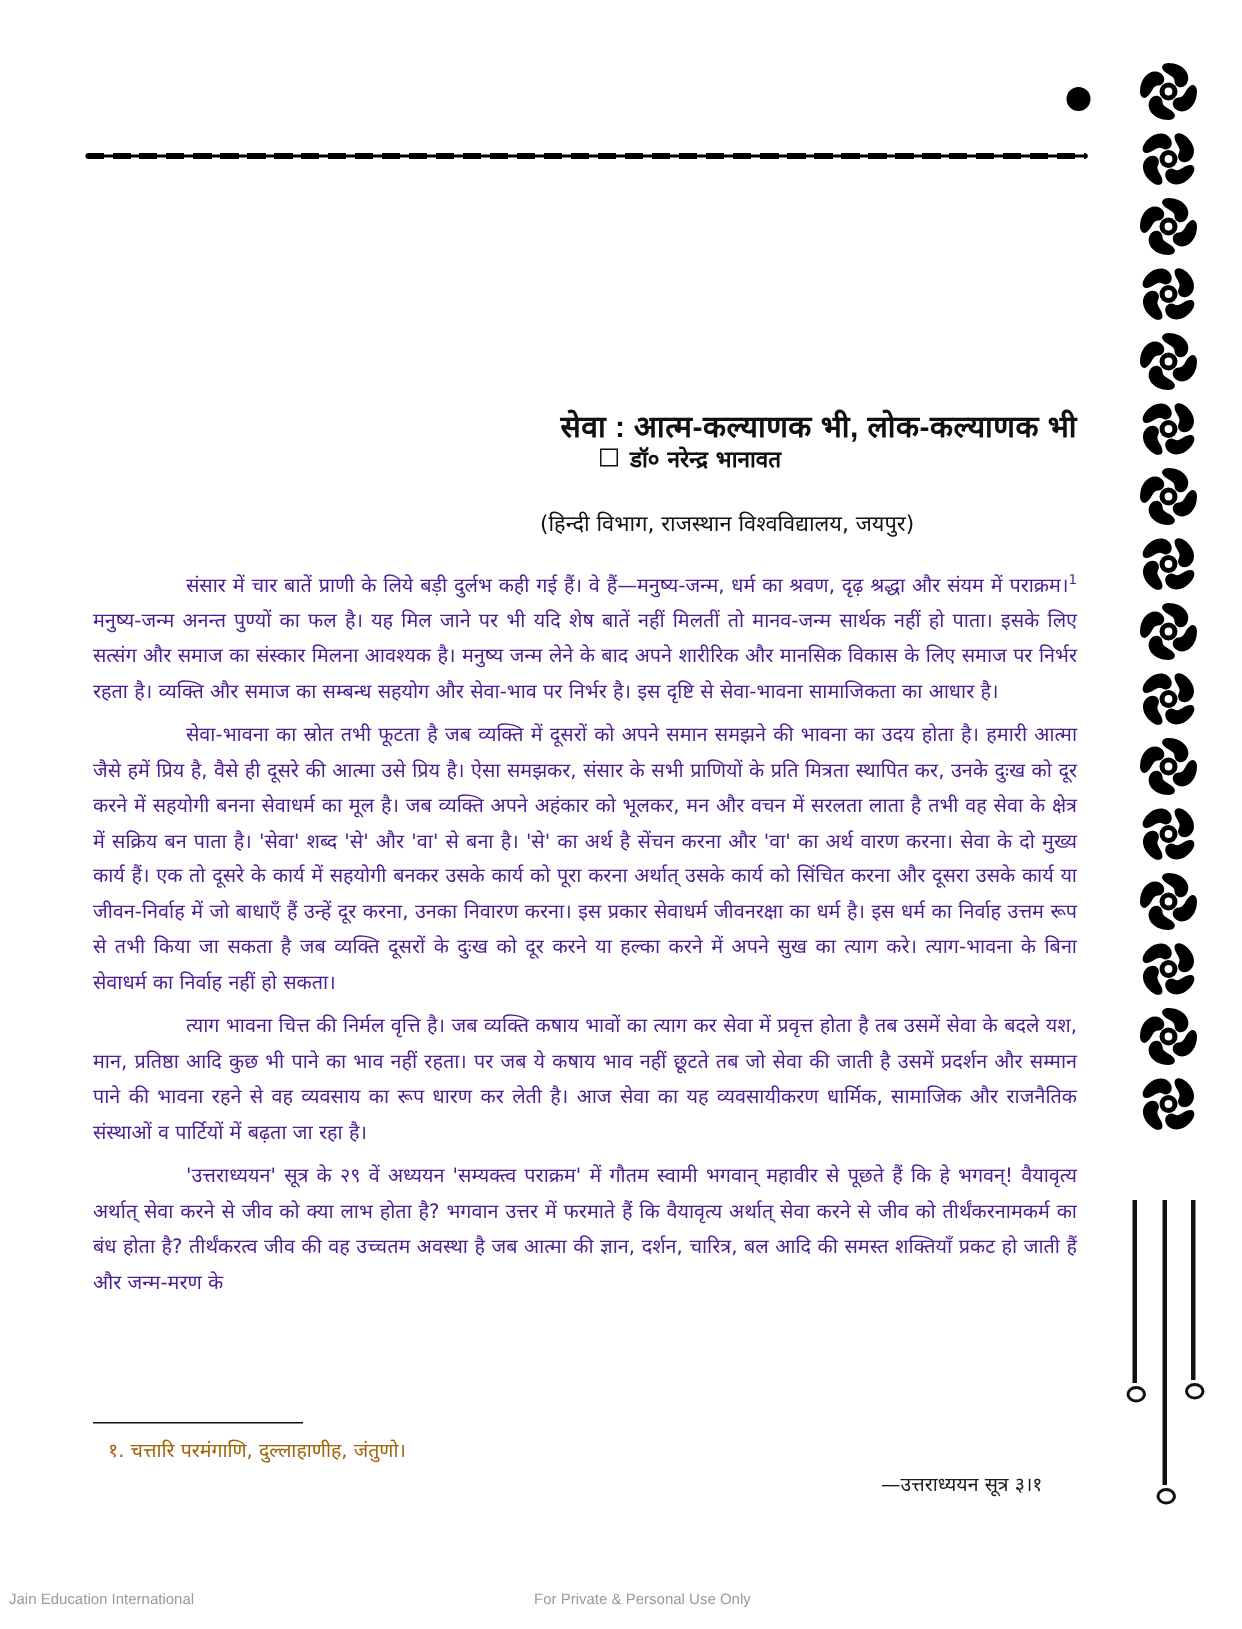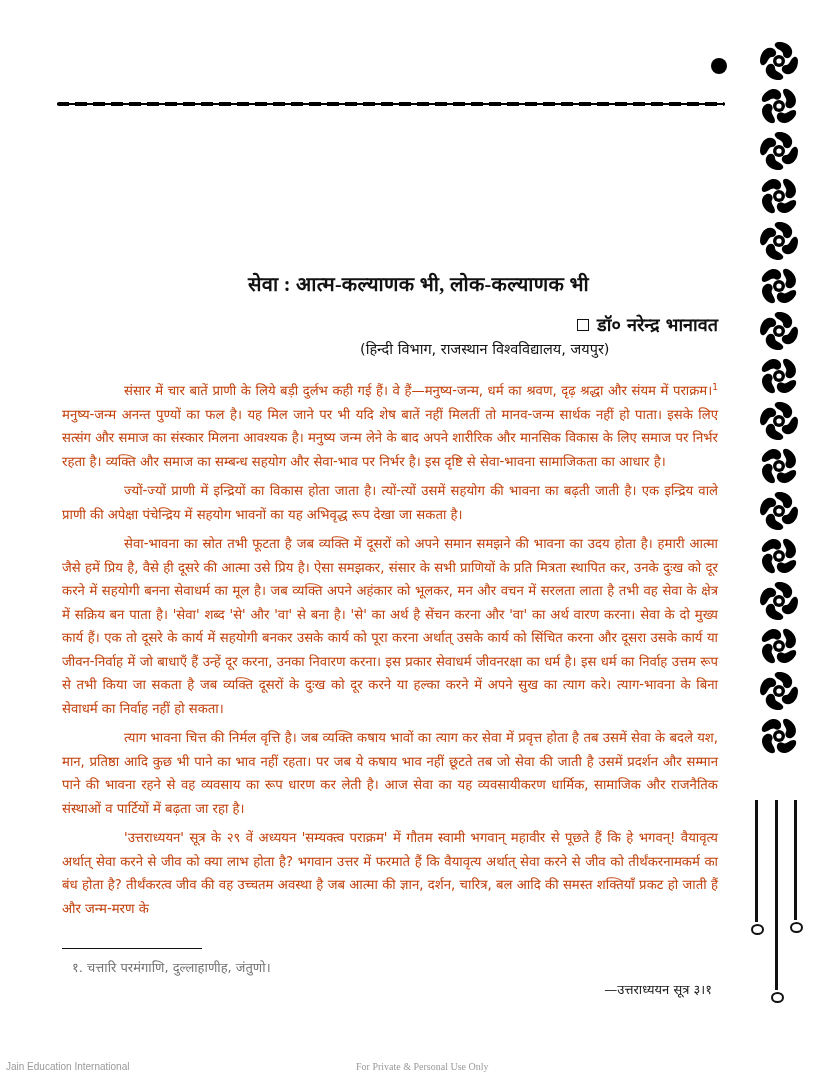--- a/index.html
+++ b/index.html
@@ -36,61 +36,61 @@
   .roundel svg { width: 48px; height: 46px; display: block; }
   .tassel {
     position: absolute; width: 3px; background: #111;
   }
   .tassel-ring {
     position: absolute; width: 9px; height: 7px; border: 2.5px solid #111;
     border-radius: 50%; background: #fff;
   }
   .title {
     position: absolute; left: 248px; top: 270px; width: 470px;
-    font-family: Liberation Serif, serif; font-weight: bold;
-    font-size: 20px; letter-spacing: 0.3px; color: #111;
+    font-family: Liberation Sans, sans-serif; font-weight: bold;
+    font-size: 20px; letter-spacing: 0.3px; text-align: right; color: #111;
   }
   .author {
-    position: absolute; left: 400px; top: 312px; width: 318px; text-align: right;
-    font-family: "DejaVu Sans", sans-serif; font-weight: bold; font-size: 18px; color: #111;
+    position: absolute; left: 400px; top: 295px; width: 318px; 
+    font-family: "DejaVu Sans", sans-serif; font-weight: bold; font-size: 15px; color: #111;
   }
   .author .box {
     display: inline-block; width: 10px; height: 10px; border: 1px solid #111;
     margin-right: 8px; vertical-align: 0px;
   }
   .affiliation {
     position: absolute; left: 360px; top: 338px; width: 360px; text-align: left;
     font-family: "DejaVu Sans", sans-serif; font-size: 14.5px; color: #111;
   }
   .body {
     position: absolute; left: 62px; top: 376px; width: 656px;
     font-family: "DejaVu Sans", sans-serif; font-size: 13.2px; line-height: 23.5px;
-    text-align: justify; color: #c2410c;
+    text-align: justify; color: #4c1d95;
   }
   .body p { margin: 0 0 6px 0; text-indent: 62px; }
   .footnote-rule {
     position: absolute; left: 62px; top: 948px; width: 140px; height: 0;
     border-top: 1.5px solid #111;
   }
   .footnote {
     position: absolute; left: 72px; top: 956px; width: 300px;
-    font-family: "DejaVu Sans", sans-serif; font-size: 13px; line-height: 23px; color: #737373;
+    font-family: "DejaVu Sans", sans-serif; font-size: 13px; line-height: 23px; color: #a16207;
   }
   .footnote .l2 { padding-left: 14px; }
   .footnote-source {
-    position: absolute; right: 116px; top: 980px;
+    position: absolute; right: 133px; top: 980px;
     font-family: "DejaVu Sans", sans-serif; font-size: 13px; color: #1a1a1a;
   }
   .page-footer {
     position: absolute; left: 0; top: 1061px; width: 674px; height: 16px;
     font-family: "Liberation Sans", sans-serif; font-size: 10px; color: #9a9a9a;
   }
   .page-footer span { position: absolute; top: 0; }
   .pf-left { left: 6px; }
-  .pf-center { left: 356px; font-family: Liberation Serif, serif; }
+  .pf-center { left: 356px; }
   .pf-right { right: 8px; margin-top: 37px; }
   sup { font-size: 9px; }
 </style>
 </head>
 <body>
 
 <div>
 
   <div class="dot-big"></div>
   <div class="rule-ornament"></div>
@@ -398,21 +398,20 @@
   <div class="title">सेवा : आत्म-कल्याणक भी, लोक-कल्याणक भी</div>
 
   <div class="author">
     <span class="box"></span><span>डॉ० नरेन्द्र भानावत</span>
   </div>
 
   <div class="affiliation">(हिन्दी विभाग, राजस्थान विश्वविद्यालय, जयपुर)</div>
 
   <div class="body">
     <p><span>संसार में चार बातें प्राणी के लिये बड़ी दुर्लभ कही गई हैं। वे हैं—मनुष्य-जन्म, धर्म का श्रवण, दृढ़ श्रद्धा और संयम में पराक्रम।</span><sup>1</sup><span> मनुष्य-जन्म अनन्त पुण्यों का फल है। यह मिल जाने पर भी यदि शेष बातें नहीं मिलतीं तो मानव-जन्म सार्थक नहीं हो पाता। इसके लिए सत्संग और समाज का संस्कार मिलना आवश्यक है। मनुष्य जन्म लेने के बाद अपने शारीरिक और मानसिक विकास के लिए समाज पर निर्भर रहता है। व्यक्ति और समाज का सम्बन्ध सहयोग और सेवा-भाव पर निर्भर है। इस दृष्टि से सेवा-भावना सामाजिकता का आधार है।</span></p>
-    <p>ज्यों-ज्यों प्राणी में इन्द्रियों का विकास होता जाता है। त्यों-त्यों उसमें सहयोग की भावना का बढ़ती जाती है। एक इन्द्रिय वाले प्राणी की अपेक्षा पंचेन्द्रिय में सहयोग भावनों का यह अभिवृद्ध रूप देखा जा सकता है।</p>
     <p>सेवा-भावना का स्रोत तभी फूटता है जब व्यक्ति में दूसरों को अपने समान समझने की भावना का उदय होता है। हमारी आत्मा जैसे हमें प्रिय है, वैसे ही दूसरे की आत्मा उसे प्रिय है। ऐसा समझकर, संसार के सभी प्राणियों के प्रति मित्रता स्थापित कर, उनके दुःख को दूर करने में सहयोगी बनना सेवाधर्म का मूल है। जब व्यक्ति अपने अहंकार को भूलकर, मन और वचन में सरलता लाता है तभी वह सेवा के क्षेत्र में सक्रिय बन पाता है। 'सेवा' शब्द 'से' और 'वा' से बना है। 'से' का अर्थ है सेंचन करना और 'वा' का अर्थ वारण करना। सेवा के दो मुख्य कार्य हैं। एक तो दूसरे के कार्य में सहयोगी बनकर उसके कार्य को पूरा करना अर्थात् उसके कार्य को सिंचित करना और दूसरा उसके कार्य या जीवन-निर्वाह में जो बाधाएँ हैं उन्हें दूर करना, उनका निवारण करना। इस प्रकार सेवाधर्म जीवनरक्षा का धर्म है। इस धर्म का निर्वाह उत्तम रूप से तभी किया जा सकता है जब व्यक्ति दूसरों के दुःख को दूर करने या हल्का करने में अपने सुख का त्याग करे। त्याग-भावना के बिना सेवाधर्म का निर्वाह नहीं हो सकता।</p>
     <p>त्याग भावना चित्त की निर्मल वृत्ति है। जब व्यक्ति कषाय भावों का त्याग कर सेवा में प्रवृत्त होता है तब उसमें सेवा के बदले यश, मान, प्रतिष्ठा आदि कुछ भी पाने का भाव नहीं रहता। पर जब ये कषाय भाव नहीं छूटते तब जो सेवा की जाती है उसमें प्रदर्शन और सम्मान पाने की भावना रहने से वह व्यवसाय का रूप धारण कर लेती है। आज सेवा का यह व्यवसायीकरण धार्मिक, सामाजिक और राजनैतिक संस्थाओं व पार्टियों में बढ़ता जा रहा है।</p>
     <p>'उत्तराध्ययन' सूत्र के २९ वें अध्ययन 'सम्यक्त्व पराक्रम' में गौतम स्वामी भगवान् महावीर से पूछते हैं कि हे भगवन्! वैयावृत्य अर्थात् सेवा करने से जीव को क्या लाभ होता है? भगवान उत्तर में फरमाते हैं कि वैयावृत्य अर्थात् सेवा करने से जीव को तीर्थंकरनामकर्म का बंध होता है? तीर्थंकरत्व जीव की वह उच्चतम अवस्था है जब आत्मा की ज्ञान, दर्शन, चारित्र, बल आदि की समस्त शक्तियाँ प्रकट हो जाती हैं और जन्म-मरण के</p>
   </div>
 
   <div class="footnote-rule"></div>
   <div class="footnote">
     <div><span>१.</span> <span>चत्तारि परमंगाणि, दुल्लाहाणीह, जंतुणो।</span></div>
   </div>
   <div class="footnote-source">—उत्तराध्ययन सूत्र ३।१</div>

